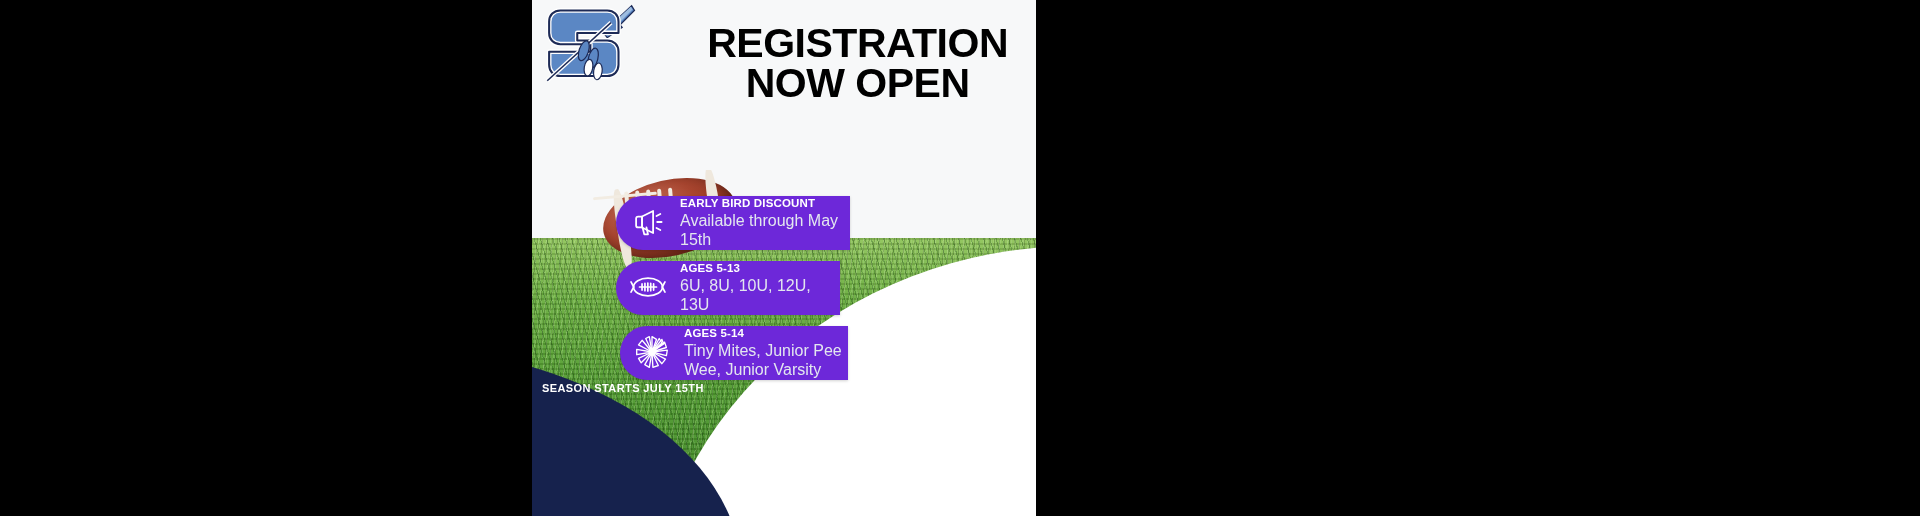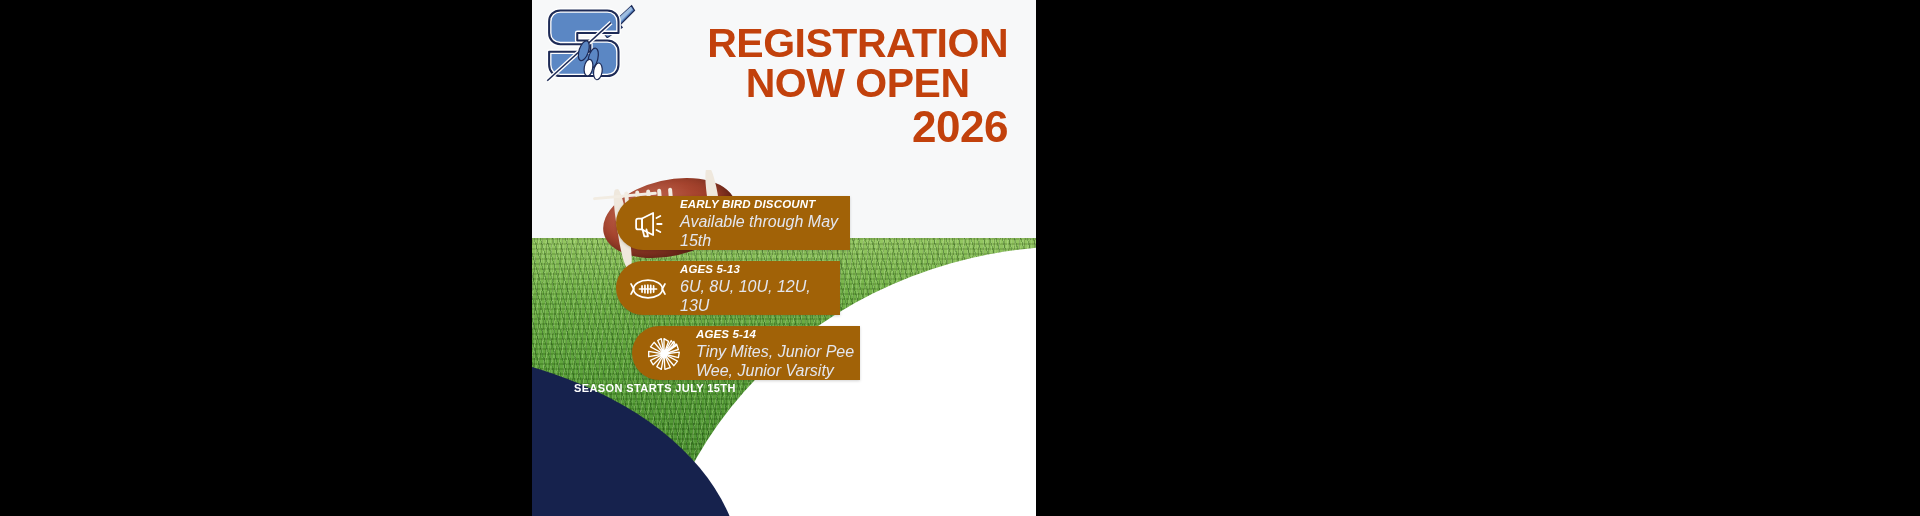--- a/index.html
+++ b/index.html
@@ -69,60 +69,59 @@
     border-radius:2px;transform:rotate(8deg);
   }
 
   
   .season-curve{
     position:absolute;left:-150px;bottom:-60px;width:360px;height:230px;
     background:#16224d;border-radius:0 100% 0 0;
   }
   .season-text{
     position:absolute;left:10px;bottom:122px;
-    color:#fff;font-size:11px;font-weight:bold;letter-spacing:.4px;white-space:nowrap;margin-left:32px;
+    color:#fff;font-size:11px;font-weight:bold;letter-spacing:.4px;white-space:nowrap;
   }
 
   
   .white-wave{
     position:absolute;right:-40px;bottom:-130px;width:430px;height:400px;
     background:#ffffff;border-radius:100% 0 0 0;
   }
 
   
   .logo{position:absolute;left:9px;top:2px;width:95px;height:90px;}
 
   
   .headline{
-    position:absolute;right:28px;top:24px;text-align:right;color:#c2410c;
+    position:absolute;right:28px;top:24px;text-align:right;color:#000000;
     line-height:.97;font-weight:bold;
   }
   .hl1{font-size:41px;letter-spacing:-.5px;}
   .hl2{font-size:41px;letter-spacing:-.5px;text-align:center;}
   .hl3{font-size:44px;letter-spacing:-.5px;margin-top:2px;}
 
   
   .badges{position:absolute;right:0;top:196px;width:420px;}
   .badge{
-    position:relative;display:flex;align-items:flex-end;
-    background:#a16207;border-radius:30px 0 0 30px;
+    position:relative;display:flex;align-items:flex-start;
+    background:#6d28d9;border-radius:30px 0 0 30px;
     height:54px;margin-bottom:11px;padding-left:6px;
     box-shadow:0 1px 3px rgba(0,0,0,.18);
-    font-style:italic;
   }
   .badge .bicon{
     flex:0 0 auto;width:52px;height:52px;display:flex;align-items:center;justify-content:center;
   }
   .badge .btext{padding-left:6px;color:#fff;}
   .badge .btitle{font-size:11.5px;font-weight:bold;letter-spacing:.15px;line-height:1.25;}
   .badge .bsub{font-size:16px;color:#e3e6ef;line-height:1.15;margin-top:2px;}
 
   .b1{margin-left:0px;width:228px;}
   .b2{margin-left:0px;width:218px;}
-  .b3{margin-left:16px;width:222px;}
+  .b3{margin-left:4px;width:222px;}
 </style>
 </head>
 <body>
 
 <div id="stage">
 
   <div id="poster">
 
     <div class="photo">
       <div class="sky"></div>
@@ -171,21 +170,20 @@
           <ellipse cx="55" cy="60" rx="5" ry="11" fill="#5b87c4" transform="rotate(14 55 60)"></ellipse>
           <ellipse cx="50" cy="70" rx="4.5" ry="9" fill="#ffffff" transform="rotate(10 50 70)"></ellipse>
           <ellipse cx="60" cy="74" rx="4.5" ry="9" fill="#ffffff" transform="rotate(8 60 74)"></ellipse>
         </g>
       </svg>
     </div>
 
     <div class="headline">
       <div class="hl1">REGISTRATION</div>
       <div class="hl2">NOW OPEN</div>
-      <div class="hl3">2026</div>
     </div>
 
     <div class="badges">
 
       <div class="badge b1">
         <div class="bicon">
           <svg viewBox="0 0 40 40" width="34" height="34" fill="none" stroke="#ffffff" stroke-width="2.1" stroke-linecap="round" stroke-linejoin="round">
             <path d="M6 16 L6 24 C6 25.4 7 26.4 8.4 26.4 L13 26.4 L13 13.6 L8.4 13.6 C7 13.6 6 14.6 6 16 Z"></path>
             <path d="M13 13.6 L26 7 L26 33 L13 26.4 Z"></path>
             <path d="M13.6 26.4 L15.6 34.5 L20 34.5 L18.2 26.4"></path>

